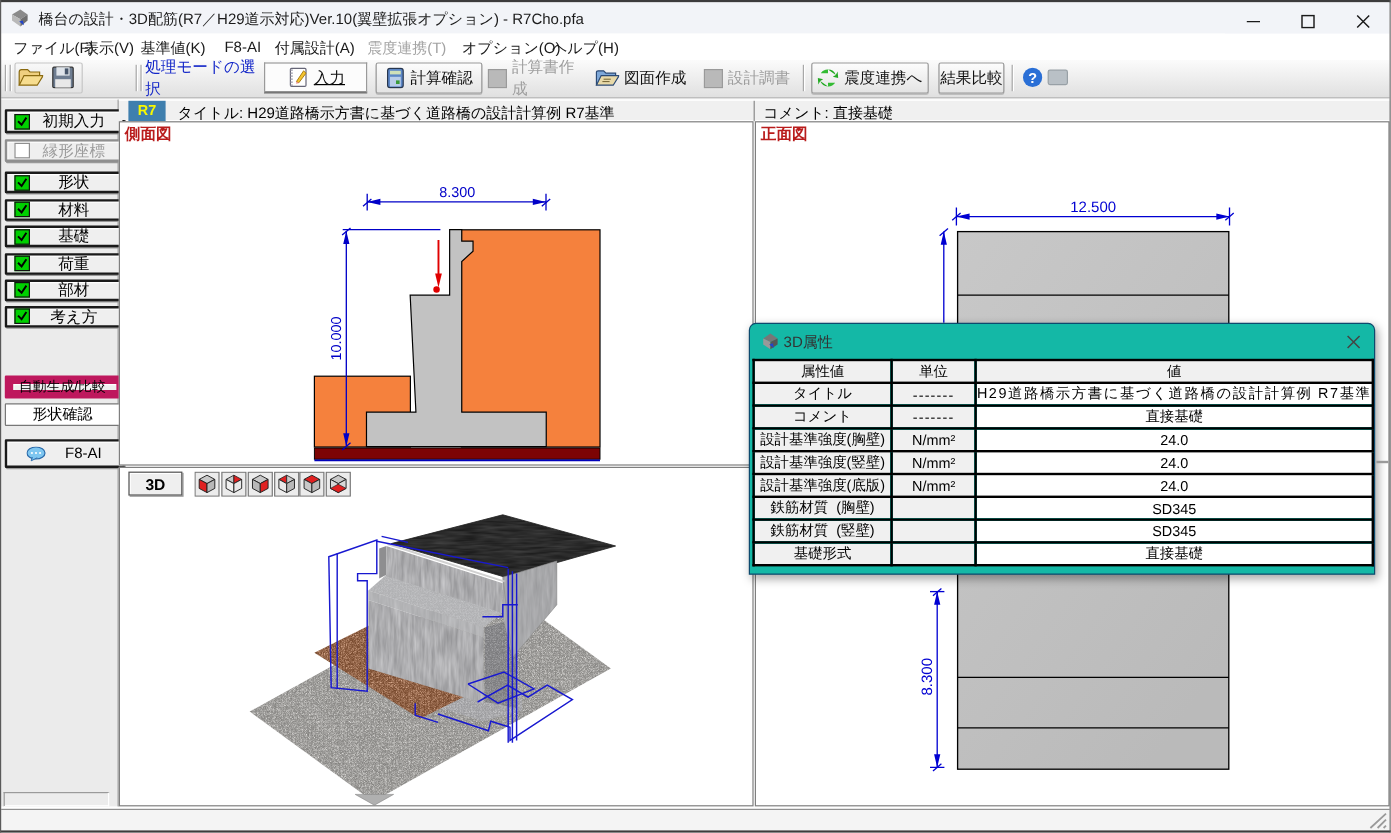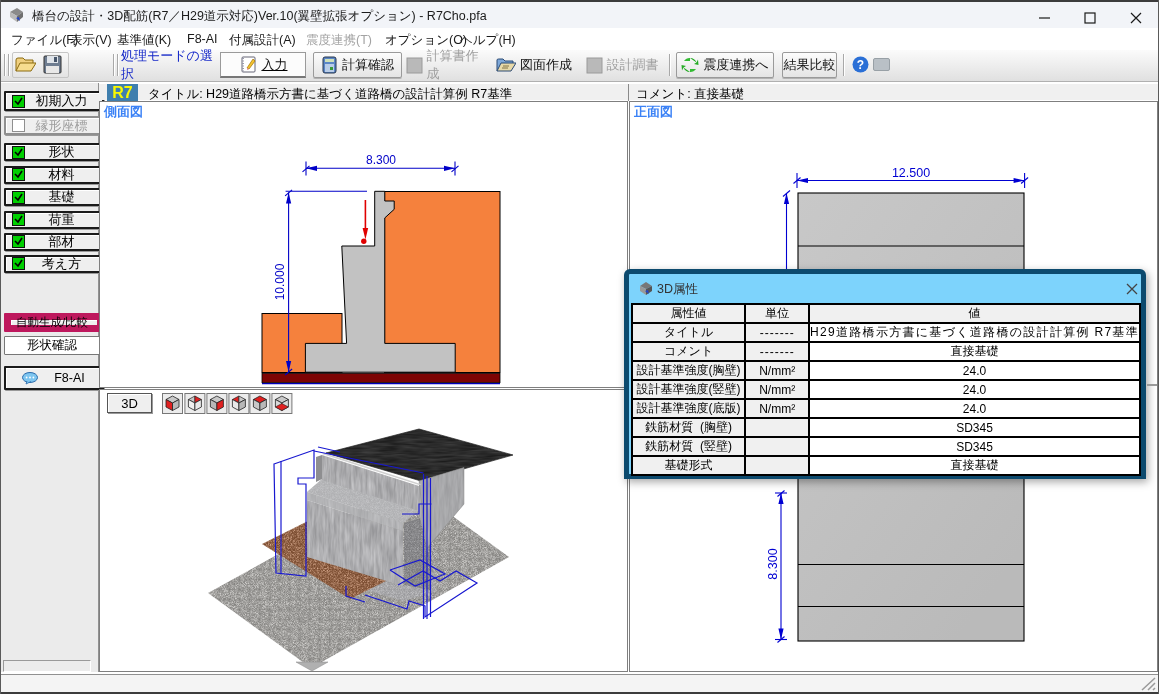--- a/index.html
+++ b/index.html
@@ -29,23 +29,23 @@
 
 #tabrow{left:99px;top:83px;width:1060px;height:17px;background:#f0f0f0;border-top:1px solid #fff;}
 #r7tab{left:8px;top:0px;width:31px;height:17px;background:#3f7fae;color:#f8f800;font-weight:bold;
 font-size:12px;text-align:center;line-height:17px;}
 .hdrtxt{font-size:12.5px;color:#000;top:2px;}
 
 .panel{background:#fff;border:1px solid #7f7f7f;}
 #pside{left:99px;top:101px;width:529px;height:287px;}
 #p3d{left:99px;top:389px;width:529px;height:283px;}
 #pfront{left:629px;top:101px;width:529px;height:571px;}
-.plabel{position:absolute;left:4px;top:1px;font-weight:bold;font-size:13px;color:#3b82f6;}
-
-#dlg{left:624px;top:269px;width:522px;height:210px;background:#7dd3fc;border:5px solid #0c4a6e;
+.plabel{position:absolute;left:4px;top:1px;font-weight:bold;font-size:13px;color:#b91c1c;}
+
+#dlg{left:624px;top:269px;width:522px;height:210px;background:#14b8a6;border:1px solid #0c4a6e;
 border-radius:6px 6px 0 0;box-shadow:2px 3px 8px rgba(0,0,0,0.35);}
 #dlgtitle{position:absolute;left:28px;top:7px;font-size:12.5px;color:#333;}
 #dlgx{position:absolute;right:12px;top:5px;font-size:15px;color:#444;}
 #dtable{position:absolute;left:2px;top:29px;border-collapse:collapse;table-layout:fixed;}
 #dtable td{border:2px solid #000;font-size:12px;color:#000;text-align:center;padding:0;height:13.6px;
 overflow:hidden;white-space:nowrap;}
 #dtable td.l{background:#f0f0f0;}
 #dtable td.v{background:#fff;}
 
 #statusbar{left:1px;top:674px;width:1157px;height:18px;background:#f4f4f4;border-top:1px solid #909090;}
@@ -234,21 +234,21 @@
       <circle cx="4.6" cy="5.5" r="0.9" fill="#fff"></circle>
           <circle cx="8" cy="5.5" r="0.9" fill="#fff"></circle>
           <circle cx="11.4" cy="5.5" r="0.9" fill="#fff"></circle>
     </svg>
         <span class="lbl" style="margin-left:2px">F8-AI</span>
       </div>
   <div class="abs" style="left:2px;top:577px;width:88px;height:12px;background:#ececec;border:1px solid #9a9a9a;border-bottom-color:#fff;border-right-color:#fff"></div>
 </div>
 <div id="tabrow" class="abs">
   <div id="r7tab" class="abs"></div>
-      <div class="abs" id="r7t2" style="left:8px;top:0;width:31px;height:17px;color:#f8f800;font-weight:bold;font-size:16px;text-align:center;line-height:17px">R7</div>
+      <div class="abs" id="r7t2" style="left:8px;top:0;width:31px;height:17px;color:#f8f800;font-weight:bold;font-size:12px;text-align:center;line-height:17px">R7</div>
   <div class="abs hdrtxt" style="left:49px">タイトル: H29道路橋示方書に基づく道路橋の設計計算例  R7基準</div>
   <div class="abs" style="left:529px;top:0;width:1px;height:17px;background:#8a8a8a"></div>
   <div class="abs hdrtxt" style="left:537px">コメント: 直接基礎</div>
 </div>
 <div id="pside" class="abs panel">
 <svg width="527" height="285" viewBox="0 0 527 285">
 
   <rect x="162" y="211.5" width="80" height="59" fill="#f5813d" stroke="#000" stroke-width="1"></rect>
   <rect x="284.5" y="89.5" width="115.5" height="181" fill="#f5813d" stroke="#000" stroke-width="1"></rect>
 
@@ -348,21 +348,21 @@
   <line x1="218" y1="57" x2="240" y2="62"></line>
   <line x1="323.5" y1="84" x2="323.5" y2="229"></line>
   <line x1="327" y1="86" x2="327" y2="229"></line>
   <line x1="330.5" y1="88" x2="330.5" y2="227"></line>
   <polyline points="302,124 319,124 319,114 331.5,114"></polyline>
   <polyline points="265,205 307,219 309,211 325,216 325,227 377,193 356,181 340,191 323,181 298,195"></polyline>
   <polyline points="290,180 320,170 345,184 315,196 290,180"></polyline>
   <polyline points="246,196 246,206 265,212"></polyline>
 </g>
 </svg>
-<div class="abs" style="left:7px;top:3px;width:45px;height:20px;background:#efefef;border:1px solid #555;box-shadow:inset 1px 1px 0 #fff,1px 1px 0 #999;font-weight:normal;font-size:13px;text-align:center;line-height:19px">3D</div>
+<div class="abs" style="left:7px;top:3px;width:45px;height:20px;background:#efefef;border:1px solid #555;box-shadow:inset 1px 1px 0 #fff,1px 1px 0 #999;font-weight:bold;font-size:13px;text-align:center;line-height:19px">3D</div>
 <svg class="abs" style="left:62px;top:3px" width="133" height="21" viewBox="0 0 133 21">
   <g id="cb0" transform="translate(0,0)">
     <rect x="0.5" y="0.5" width="20" height="20" fill="#ececec" stroke="#777"></rect>
     <polygon points="10.5,3 17,6.5 10.5,10 4,6.5" fill="#c8c8c8" stroke="#222" stroke-width="0.8"></polygon>
     <polygon points="4,6.5 10.5,10 10.5,17.5 4,14" fill="#e02020" stroke="#222" stroke-width="0.8"></polygon>
     <polygon points="17,6.5 10.5,10 10.5,17.5 17,14" fill="#b8b8b8" stroke="#222" stroke-width="0.8"></polygon>
   </g>
   <g transform="translate(22.4,0)">
     <rect x="0.5" y="0.5" width="20" height="20" fill="#ececec" stroke="#777"></rect>
     <polygon points="10.5,3 4,6.5 10.5,10" fill="#c8c8c8" stroke="#222" stroke-width="0.7"></polygon>

